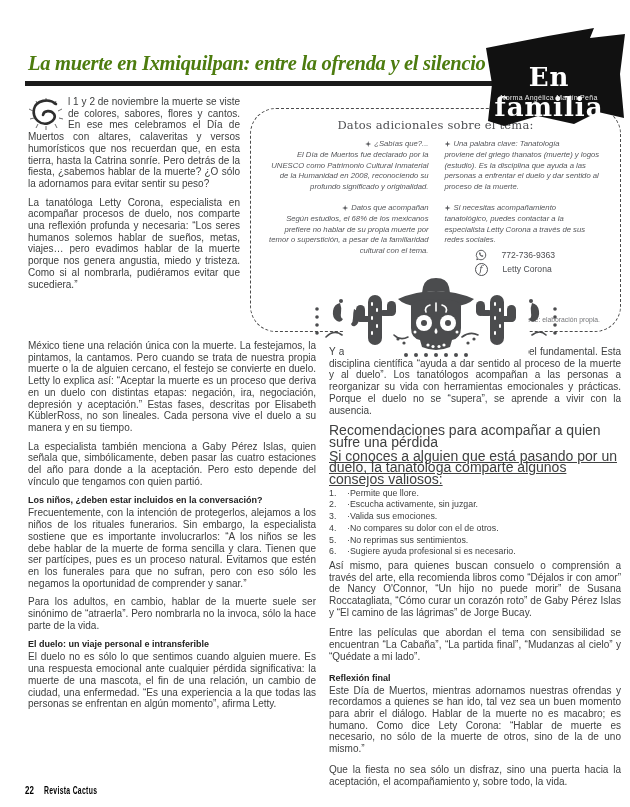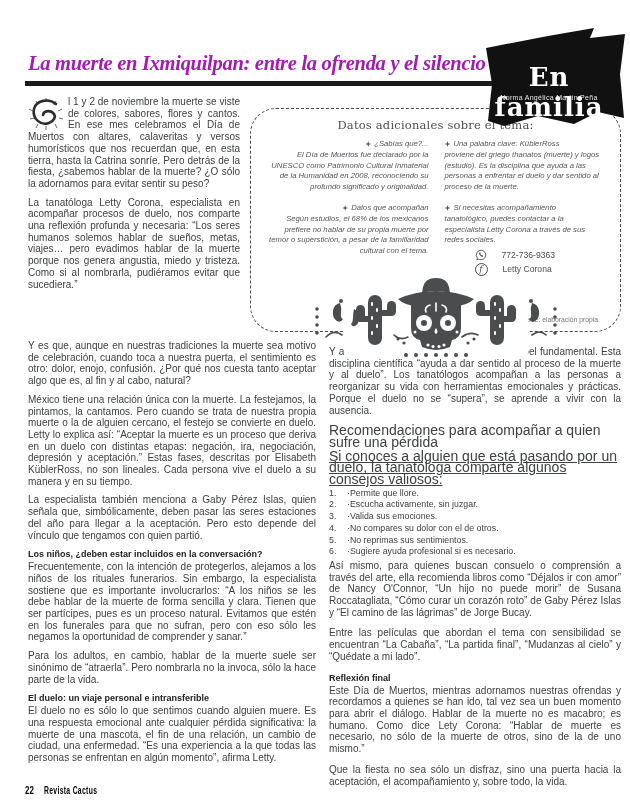--- a/index.html
+++ b/index.html
@@ -3,21 +3,21 @@
 <meta charset="utf-8">
 <style>
   html,body{margin:0;padding:0;background:#ffffff;}
   body{width:630px;height:807px;overflow:hidden;position:relative;
        font-family:"Liberation Sans",sans-serif;color:#3f4040;}
   .page{position:absolute;inset:0;background:#fff;}
 
   
   .title{position:absolute;left:28px;top:52px;margin:0;white-space:nowrap;
          font-family:"Liberation Serif",serif;font-style:italic;font-weight:bold;
-         font-size:20.5px;letter-spacing:-0.3px;color:#a21caf;z-index:2;}
+         font-size:20.5px;letter-spacing:-0.3px;color:#4d7c0f;z-index:2;}
   .title-rule{position:absolute;left:25px;top:81px;width:566px;height:5px;background:#1b1b1b;z-index:1;}
 
   .ribbon{position:absolute;top:24px;right:2px;width:152px;height:112px;z-index:5;}
   .ribbon svg{position:absolute;inset:0;}
   .ribbon-script{position:absolute;left:0;right:6px;top:30px;text-align:center;
     font-family:"DejaVu Serif",serif;font-weight:bold;
     font-size:26px;color:#fff;letter-spacing:1px;margin-top:8px;}
   .ribbon-byline{position:absolute;left:0;right:6px;top:70px;text-align:center;
     font-size:7px;color:#e8e8e8;letter-spacing:0.3px;}
 
@@ -114,21 +114,21 @@
               <span class="box-item-head"><span class="star"></span><span>¿Sabías que?...</span></span>
               <span>El Día de Muertos fue declarado por la UNESCO como Patrimonio Cultural Inmaterial de la Humanidad en 2008, reconociendo su profundo significado y originalidad.</span>
             </div>
             <div class="box-item">
               <span class="box-item-head"><span class="star"></span><span>Datos que acompañan</span></span>
               <span>Según estudios, el 68% de los mexicanos prefiere no hablar de su propia muerte por temor o superstición, a pesar de la familiaridad cultural con el tema.</span>
             </div>
           </div>
           <div class="box-col right-col">
             <div class="box-item">
-              <span class="box-item-head"><span class="star"></span><span>Una palabra clave: KüblerRoss</span></span>
+              <span class="box-item-head"><span class="star"></span><span>Una palabra clave: Tanatología</span></span>
               <span>proviene del griego thanatos (muerte) y logos (estudio). Es la disciplina que ayuda a las personas a enfrentar el duelo y dar sentido al proceso de la muerte.</span>
             </div>
             <div class="box-item" style="margin-bottom:3px;">
               <span class="box-item-head"><span class="star"></span><span>Si necesitas acompañamiento</span></span>
               <span>tanatológico, puedes contactar a la especialista Letty Corona a través de sus redes sociales.</span>
             </div>
             <div class="contact-row">
               <svg width="12" height="12" viewBox="0 0 24 24">
                 <path fill="none" stroke="#4d4e52" stroke-width="1.8" d="M12 2.5a9.5 9.5 0 0 1 0 19 9.4 9.4 0 0 1-4.6-1.2L3.5 21.5l1.2-3.6A9.5 9.5 0 0 1 12 2.5Z"></path>
                 <path fill="#4d4e52" d="M8.6 7.4c.4-.8 1.7-.9 2.1-.1l.7 1.4c.2.4-.2 1-.6 1.4-.2.3 1.1 2.2 2.7 2.9.4.2.9-.4 1.3-.5.4-.1 1.9.8 1.9 1.3 0 1-1.2 1.9-2.3 1.7-2.3-.4-5.9-3.6-6.1-6 0-.8.1-1.6.3-2.1Z"></path>
@@ -208,23 +208,22 @@
             <circle cx="134" cy="70" r="1.6" fill="#ffffff"></circle>
           <circle cx="105" cy="57" r="1.5" fill="#ffffff"></circle>
             <circle cx="147" cy="57" r="1.5" fill="#ffffff"></circle>
           <path d="M16 62 q8 -8 16 -2 M84 60 q6 6 14 2 M152 62 q8 -6 16 -2 M222 60 q8 -6 14 0" stroke="#4b4c4e" stroke-width="1.6" fill="none" stroke-linecap="round"></path>
         </svg>
       </div>
     </div>
 
     <div class="bottom-region">
       <div class="col-left">
-        <p class="body">Y es que, aunque en nuestras tradiciones la muerte sea motivo de celebración, cuando toca a nuestra puerta, el sentimiento es otro: dolor, enojo, confusión. ¿Por qué nos cuesta tanto aceptar algo que es, al fin y al cabo, natural?</p>
         <p class="body">México tiene una relación única con la muerte. La festejamos, la pintamos, la cantamos. Pero cuando se trata de nuestra propia muerte o la de alguien cercano, el festejo se convierte en duelo. Letty lo explica así: “Aceptar la muerte es un proceso que deriva en un duelo con distintas etapas: negación, ira, negociación, depresión y aceptación.” Estas fases, descritas por Elisabeth KüblerRoss, no son lineales. Cada persona vive el duelo a su manera y en su tiempo.</p>
-        <p class="body">La especialista también menciona a Gaby Pérez Islas, quien señala que, simbólicamente, deben pasar las seres estaciones del año para llegar a la aceptación. Pero esto depende del vínculo que tengamos con quien partió.</p>
+        <p class="body">La especialista también menciona a Gaby Pérez Islas, quien señala que, simbólicamente, deben pasar las cuatro estaciones del año para donde a la aceptación. Pero esto depende del vínculo que tengamos con quien partió.</p>
         <div class="subhead">Los niños, ¿deben estar incluidos en la conversación?</div>
         <p class="body">Frecuentemente, con la intención de protegerlos, alejamos a los niños de los rituales funerarios. Sin embargo, la especialista sostiene que es importante involucrarlos: “A los niños se les debe hablar de la muerte de forma sencilla y clara. Tienen que ser partícipes, pues es un proceso natural. Evitamos que estén en los funerales para que no sufran, pero con eso sólo les negamos la oportunidad de comprender y sanar.”</p>
         <p class="body">Para los adultos, en cambio, hablar de la muerte suele ser sinónimo de “atraerla”. Pero nombrarla no la invoca, sólo la hace parte de la vida.</p>
         <div class="subhead">El duelo: un viaje personal e intransferible</div>
         <p class="body">El duelo no es sólo lo que sentimos cuando alguien muere. Es una respuesta emocional ante cualquier pérdida significativa: la muerte de una mascota, el fin de una relación, un cambio de ciudad, una enfermedad. “Es una experiencia a la que todas las personas se enfrentan en algún momento”, afirma Letty.</p>
       </div>
 
       <div class="col-right">
         <p class="body">Y aquí es donde la tanatología juega un papel fundamental. Esta disciplina científica “ayuda a dar sentido al proceso de la muerte y al duelo”. Los tanatólogos acompañan a las personas a reorganizar su vida con herramientas emocionales y prácticas. Porque el duelo no se “supera”, se aprende a vivir con la ausencia.</p>
         <div class="plainline">Recomendaciones para acompañar a quien sufre una pérdida</div>

